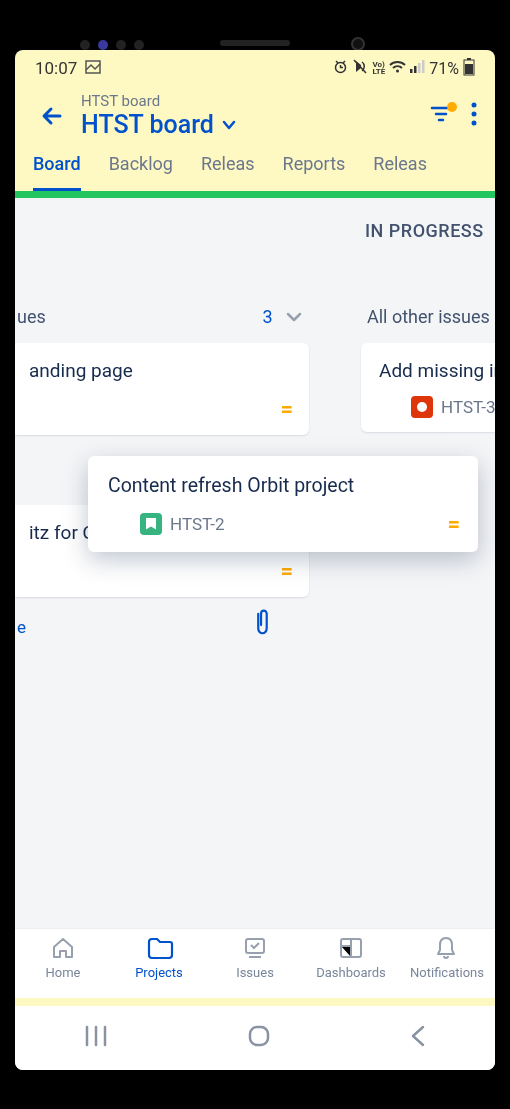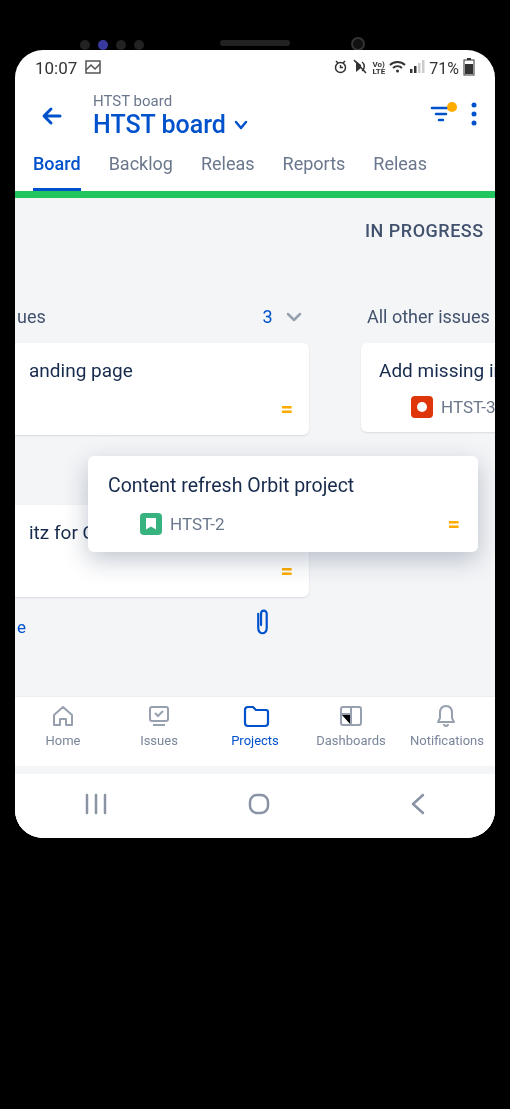--- a/index.html
+++ b/index.html
@@ -1,37 +1,37 @@
 <!DOCTYPE html>
 <html><head>
 <meta charset="utf-8">
 <style>
   * { box-sizing: border-box; margin: 0; padding: 0; font-family: -apple-system, BlinkMacSystemFont, "Segoe UI", Roboto, Helvetica, Arial, sans-serif; }
   body { background: #000; width: 510px; height: 1109px; overflow: hidden; }
   .phone-frame { width: 510px; height: 1109px; background: #000; border-radius: 40px; padding: 15px; position: relative; }
-  .screen { width: 480px; height: 788px; background: #ffffff; border-radius: 28px; overflow: hidden; position: relative; margin: 0 auto; margin-top: 35px; }
+  .screen { width: 480px; height: 1020px; background: #fef9c3; border-radius: 8px; overflow: hidden; position: relative; margin: 0 auto; margin-top: 35px; }
 
   
   .speaker { position: absolute; top: 40px; left: 50%; transform: translateX(-50%); width: 70px; height: 6px; background: #222; border-radius: 4px; }
   .camera { position: absolute; top: 37px; right: 145px; width: 14px; height: 14px; background: #111; border-radius: 50%; border: 2px solid #333; }
   .sensors { position: absolute; top: 40px; left: 80px; display: flex; gap: 8px; }
   .sensors div { width: 10px; height: 10px; border-radius: 50%; }
   .sensors div:nth-child(1){background:#222;} .sensors div:nth-child(2){background:#3a3a9e;} .sensors div:nth-child(3){background:#222;} .sensors div:nth-child(4){background:#222;}
 
   
   .statusbar { height: 36px; display: flex; align-items: center; justify-content: space-between; padding: 0 20px; font-size: 17px; color: #333; }
   .statusbar .left { display: flex; align-items: center; gap: 8px; }
   .statusbar .right { display: flex; align-items: center; gap: 4px; font-size: 14px; }
   .statusbar .right .pct { font-size: 16px; }
   .st-icon { display:inline-block; }
 
   
   .app-header { padding: 6px 18px 0 18px; display: flex; align-items: center; }
   .back-btn { width: 40px; height: 40px; display:flex;align-items:center;justify-content:center; cursor:pointer; }
-  .titles { flex: 1; margin-left: 20px; }
+  .titles { flex: 1; margin-left: 8px; }
   .subtitle { font-size: 15px; color: #6b778c; }
   .title-row { display: flex; align-items: center; gap: 8px; }
   .title { font-size: 25px; font-weight: 500; color: #0052cc; }
   .chevron-down { color: #0052cc; }
   .header-actions { display:flex; gap:18px; align-items:center; }
   .filter-btn { position: relative; }
   .filter-dot { position:absolute; top:-2px; right:-4px; width:10px; height:10px; background:#ffab00; border-radius:50%; }
 
   
   .tabs { display: flex; gap: 28px; padding: 14px 18px 0 18px; font-size: 18px; color: #6b778c; border-bottom: 7px solid #22c55e; overflow: hidden; white-space: nowrap; }
@@ -268,37 +268,37 @@
 
     <div class="bottom-nav">
       <div class="nav-item">
         <span class="nav-icon">
           <svg width="26" height="26" viewBox="0 0 26 26">
               <path d="M4 12 L13 4 L22 12 V22 H16 V16 H10 V22 H4 Z" stroke="#97a0af" stroke-width="2" fill="none" stroke-linejoin="round"></path>
             </svg>
         </span>
         <span>Home</span>
       </div>
+      <div class="nav-item active">
+        <span class="nav-icon">
+          <svg width="28" height="26" viewBox="0 0 28 26">
+              <path d="M3 7 C3 5 4 4 6 4 H11 L14 7 H24 C25 7 26 8 26 9 V20 C26 22 25 23 23 23 H6 C4 23 3 22 3 20 Z" stroke="#0052cc" stroke-width="2.2" fill="none" stroke-linejoin="round"></path>
+            </svg>
+        </span>
+        <span>Projects</span>
+      </div>
       <div class="nav-item">
         <span class="nav-icon">
           <svg width="26" height="26" viewBox="0 0 26 26">
               <rect x="4" y="4" width="18" height="14" rx="2" stroke="#97a0af" stroke-width="2" fill="none"></rect>
               <path d="M9 10 L12 13 L17 8" stroke="#97a0af" stroke-width="2" fill="none"></path>
               <path d="M7 22 H19" stroke="#97a0af" stroke-width="2"></path>
             </svg>
         </span>
         <span>Issues</span>
-      </div>
-      <div class="nav-item active">
-        <span class="nav-icon">
-          <svg width="28" height="26" viewBox="0 0 28 26">
-              <path d="M3 7 C3 5 4 4 6 4 H11 L14 7 H24 C25 7 26 8 26 9 V20 C26 22 25 23 23 23 H6 C4 23 3 22 3 20 Z" stroke="#0052cc" stroke-width="2.2" fill="none" stroke-linejoin="round"></path>
-            </svg>
-        </span>
-        <span>Projects</span>
       </div>
       <div class="nav-item">
         <span class="nav-icon">
           <svg width="26" height="26" viewBox="0 0 26 26">
               <rect x="3" y="4" width="20" height="18" rx="2" stroke="#97a0af" stroke-width="2" fill="none"></rect>
               <path d="M3 11 H13 V22 M13 11 V4" stroke="#97a0af" stroke-width="2"></path>
             </svg>
         </span>
         <span>Dashboards</span>
       </div>

